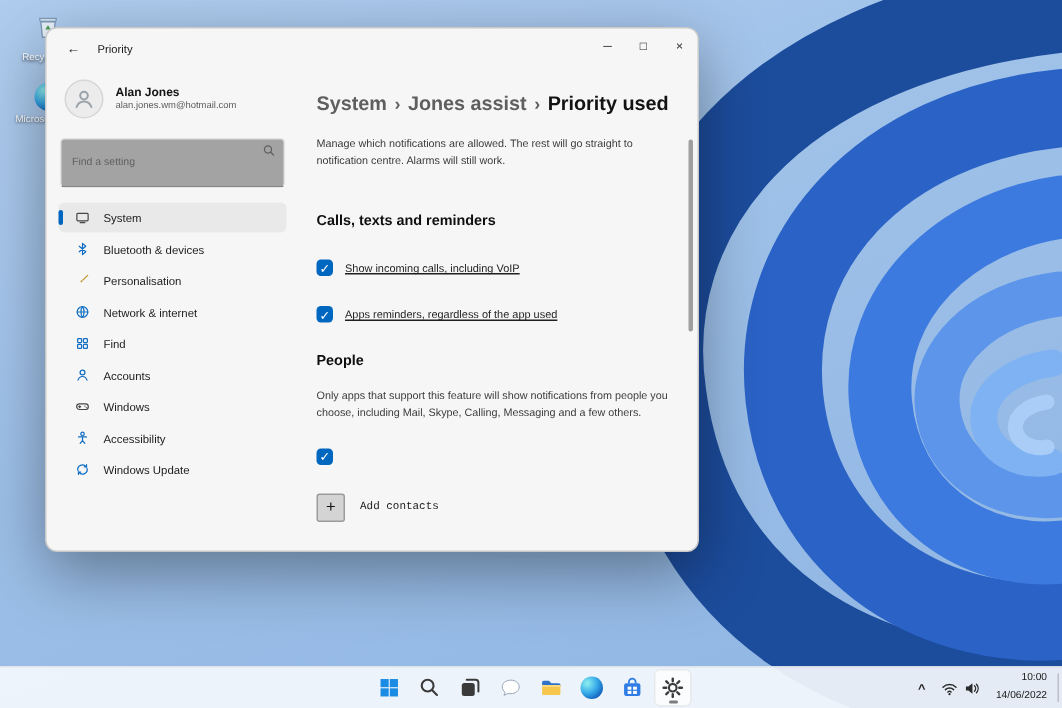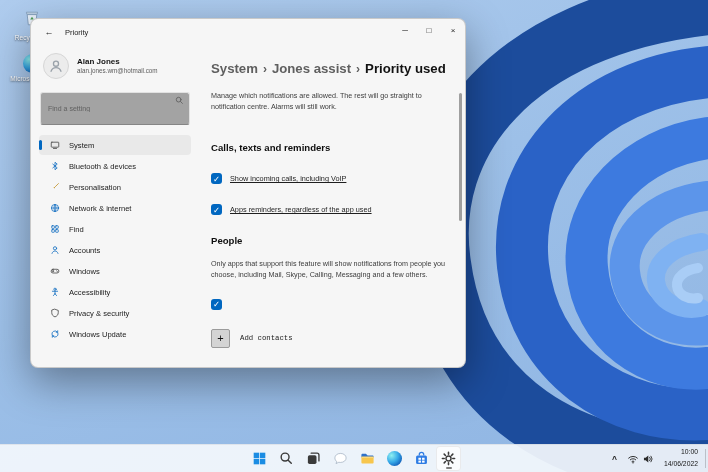--- a/index.html
+++ b/index.html
@@ -217,28 +217,20 @@
         <div class="nav-item">
           <span class="nico c-blue">
             <svg viewBox="0 0 16 16">
                 <circle cx="8" cy="3.6" r="1.8"></circle>
                 <path d="M3.8 6.8h8.4M8 6.8v4M8 10.8l-2.5 2.9M8 10.8l2.5 2.9"></path>
               </svg>
             </span>
           <span class="nav-label">Accessibility</span>
         </div>
         <div class="nav-item">
-          <span class="nico c-dark">
-            <svg viewBox="0 0 16 16">
-                <path d="M8 2l5.2 1.9v3.5c0 3.4-2.1 5.8-5.2 6.8-3.1-1-5.2-3.4-5.2-6.8V3.9z"></path>
-              </svg>
-            </span>
-          <span class="nav-label">Privacy &amp; security</span>
-        </div>
-        <div class="nav-item">
           <span class="nico c-blue">
             <svg viewBox="0 0 16 16">
                 <path d="M3.2 9.5A5 5 0 0 1 12 5.1M12.8 6.5A5 5 0 0 1 4 10.9"></path>
                 <path d="M12.3 2.8v2.4H9.9M3.7 13.2v-2.4h2.4"></path>
               </svg>
             </span>
           <span class="nav-label">Windows Update</span>
         </div>
       </nav>
     </aside>

